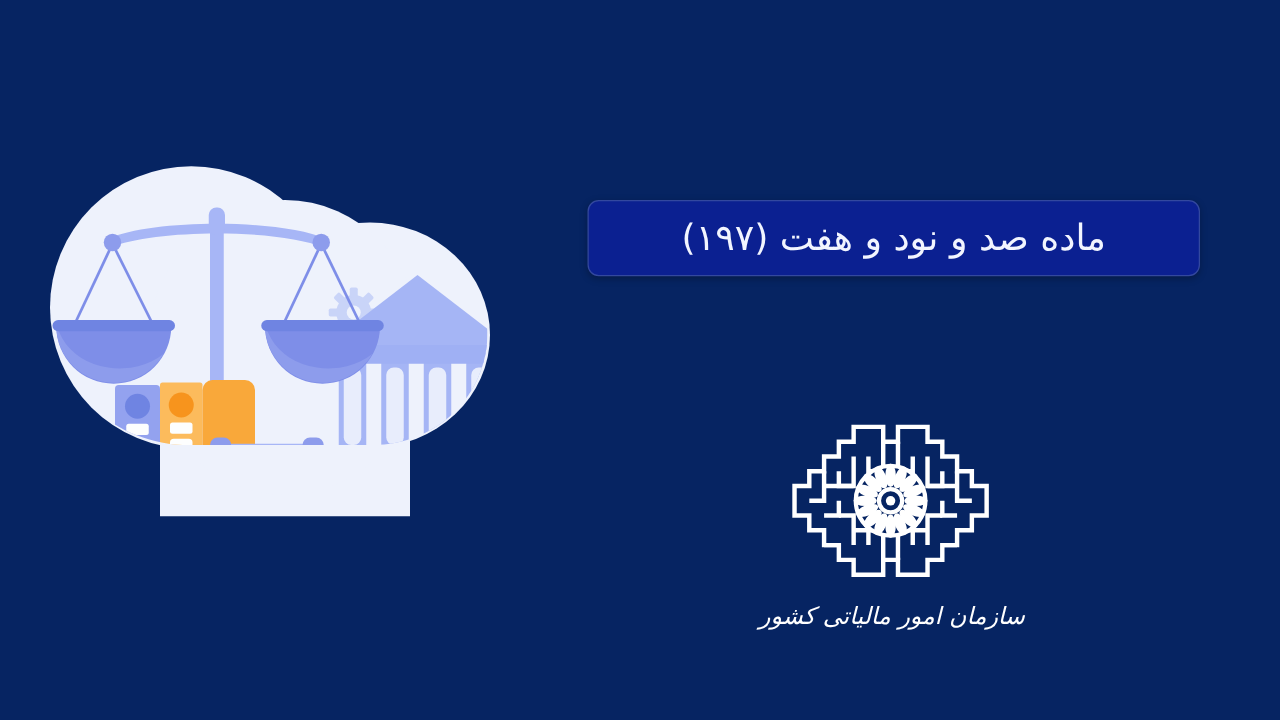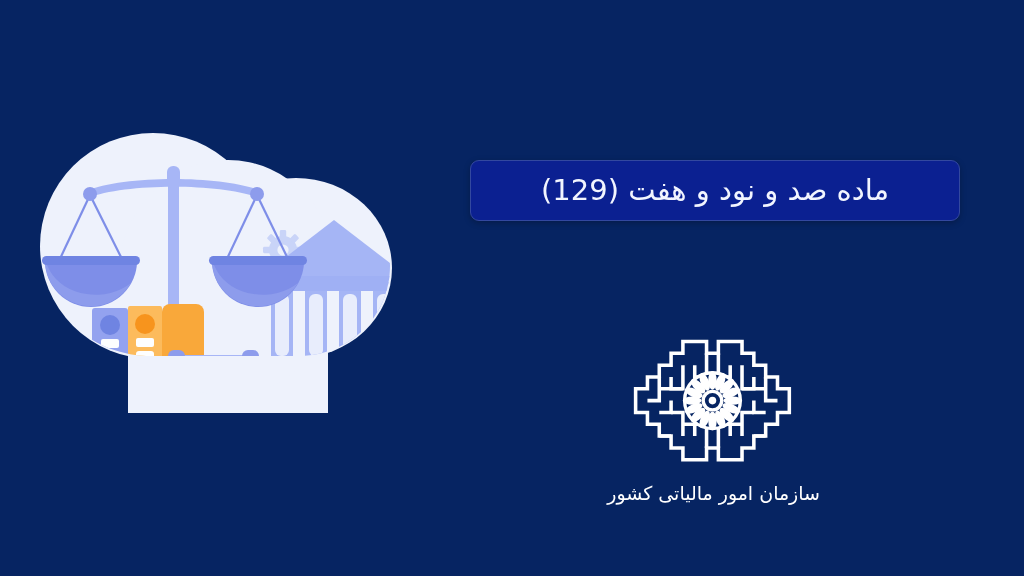--- a/index.html
+++ b/index.html
@@ -82,20 +82,21 @@
   }
 
   
   .logo-wrap {
     position: absolute;
     left: 50%;
     transform: translateX(-50%);
     top: 188px;
     width: 210px;
     text-align: center;
+    font-style: italic;
   }
   .logo-mark { width: 170px; height: 152px; margin: 0 auto; display:block; }
   .logo-text {
     margin-top: 2px;
     font-size: 19px;
     color: #ffffff;
     direction: rtl;
     white-space: nowrap;
     font-family: "DejaVu Sans", "Liberation Sans", sans-serif;
     letter-spacing: -0.5px;
@@ -231,21 +232,21 @@
 
         <rect x="70" y="280" width="320" height="14" fill="#aebcf6"></rect>
       </g>
     </svg>
   </div>
 
   <div class="content">
 
 
     <div class="subtitle-box">
-      <div class="subtitle">ماده صد و نود و هفت (129)</div>
+      <div class="subtitle">ماده صد و نود و هفت (۱۹۷)</div>
     </div>
 
     <div class="logo-wrap">
       <svg class="logo-mark" viewBox="0 0 200 180" xmlns="http://www.w3.org/2000/svg">
         <g fill="none" stroke="#ffffff" stroke-width="4.2" stroke-linejoin="miter">
 
           <path d="M 62 16 L 62 30 L 48 30 L 48 44 L 34 44 L 34 58 L 20 58 L 20 72
                    L 6 72 L 6 100 L 20 100 L 20 114 L 34 114 L 34 128 L 48 128
                    L 48 142 L 62 142 L 62 156 L 90 156 L 90 142 L 104 142
                    L 104 156 L 132 156 L 132 142 L 146 142 L 146 128 L 160 128

